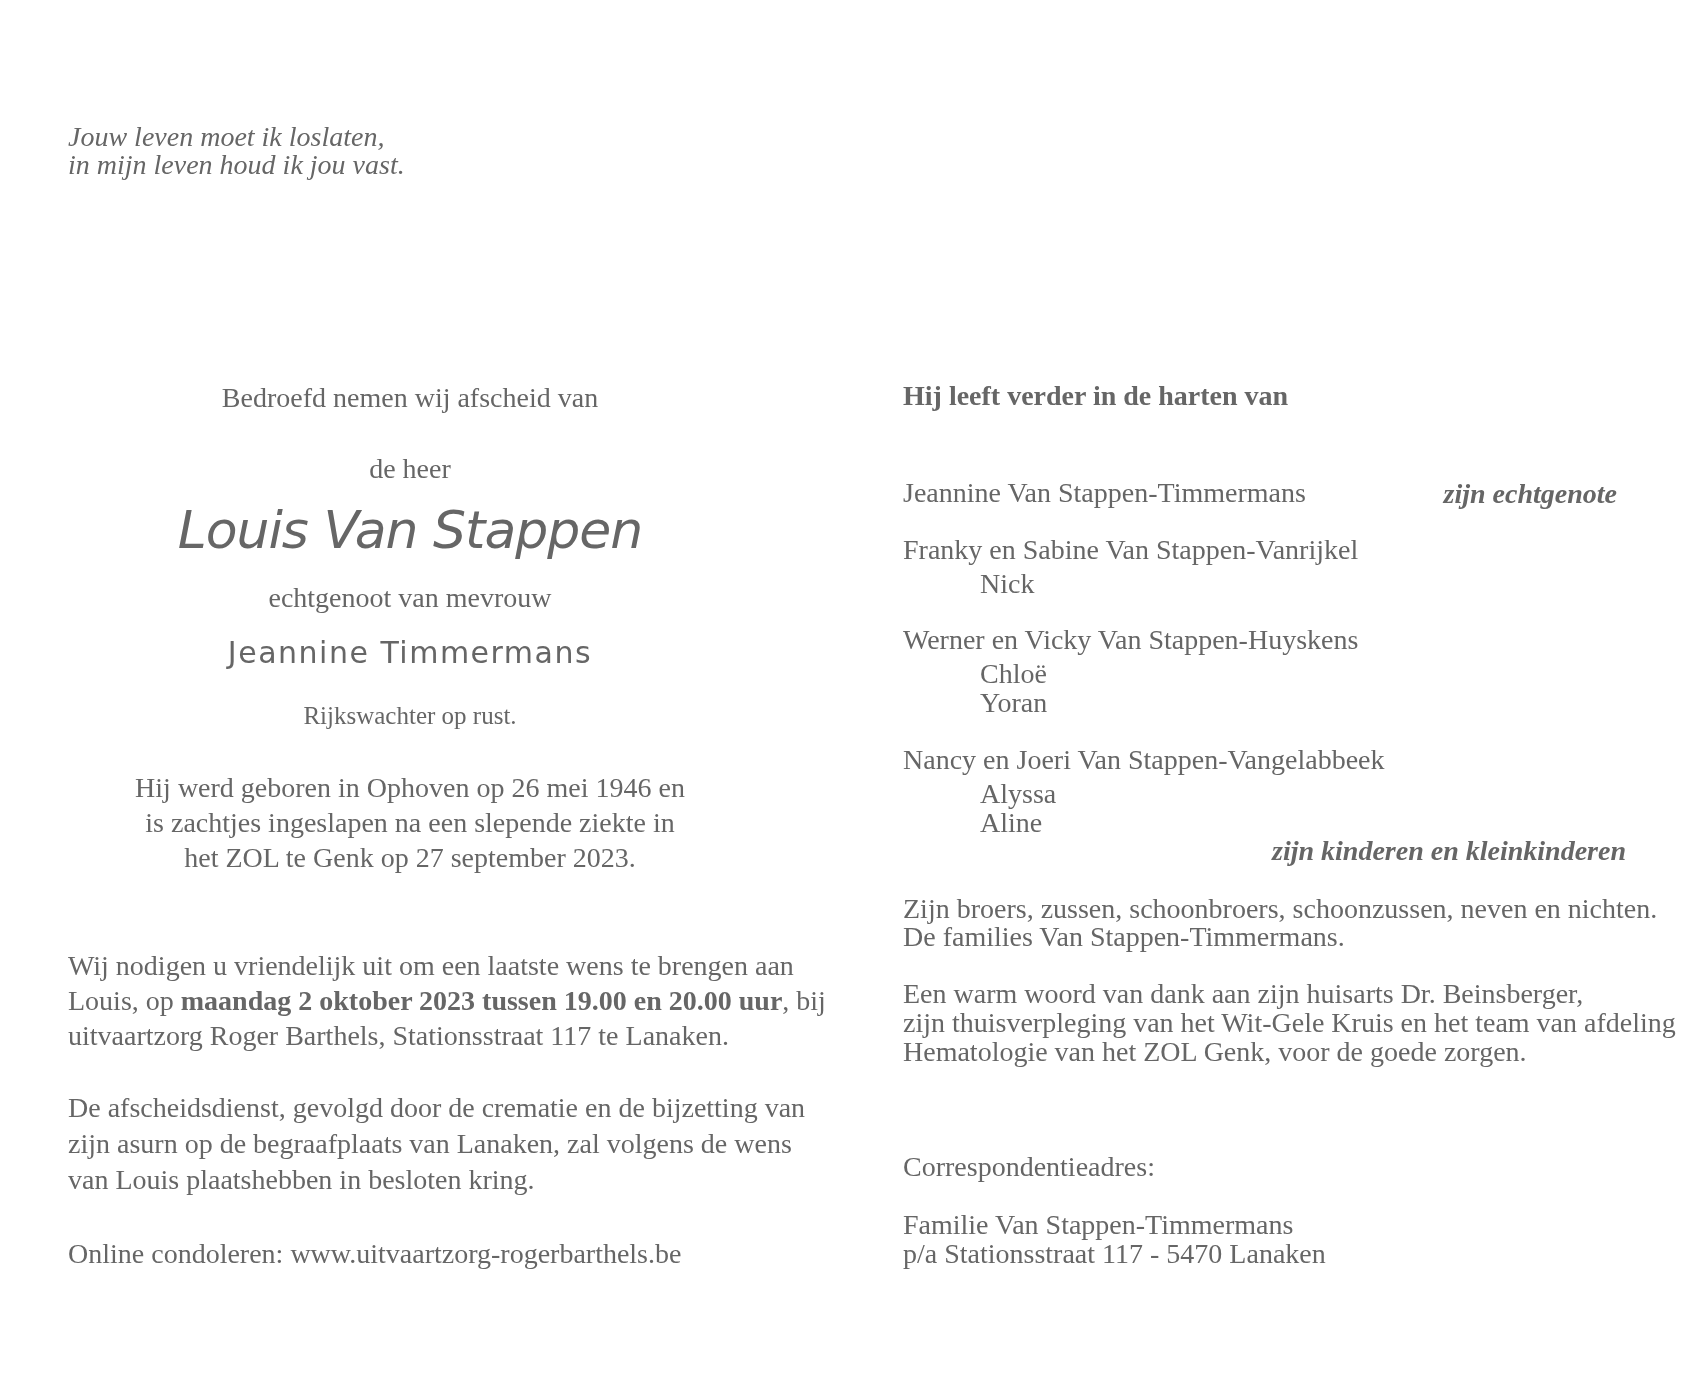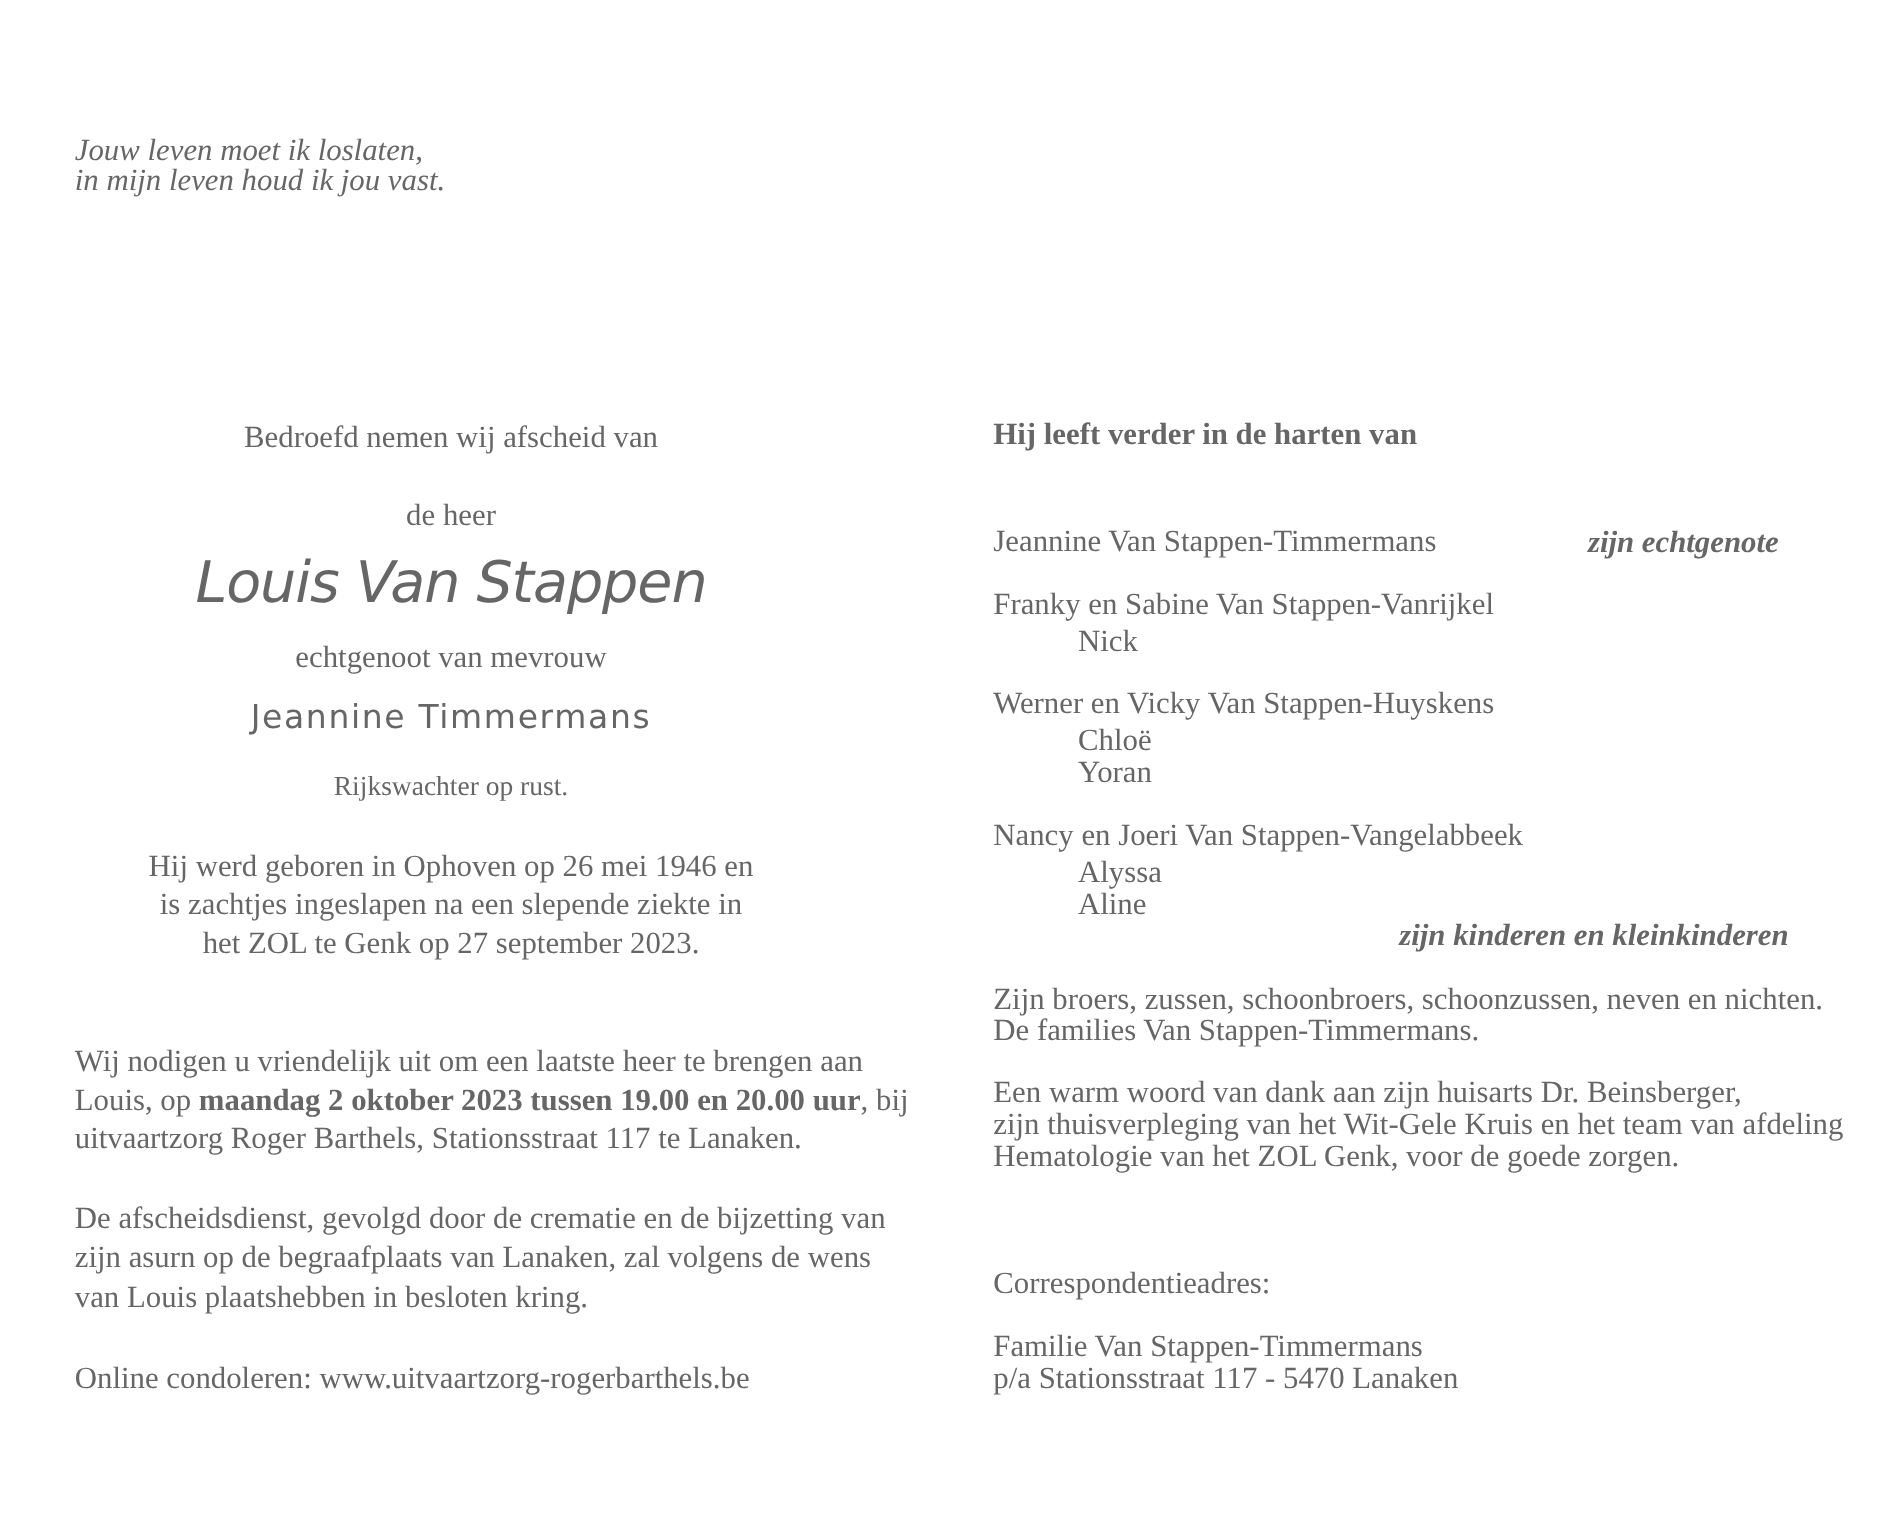--- a/index.html
+++ b/index.html
@@ -23,21 +23,21 @@
 <div class="t c" style="top:469px;">de heer</div>
 <div class="t c script" style="top:530px; font-size:52px;">Louis Van Stappen</div>
 <div class="t c" style="top:598px;">echtgenoot van mevrouw</div>
 <div class="t c hand" style="top:653px; font-size:30px;">Jeannine Timmermans</div>
 <div class="t c" style="top:715px; font-size:25px;">Rijkswachter op rust.</div>
 
 <div class="t c" style="top:788px;">Hij werd geboren in Ophoven op 26 mei 1946 en</div>
 <div class="t c" style="top:823px;">is zachtjes ingeslapen na een slepende ziekte in</div>
 <div class="t c" style="top:858px;">het ZOL te Genk op 27 september 2023.</div>
 
-<div class="t" style="left:68px; top:966px;">Wij nodigen u vriendelijk uit om een laatste heer te brengen aan</div>
+<div class="t" style="left:68px; top:966px;">Wij nodigen u vriendelijk uit om een laatste wens te brengen aan</div>
 <div class="t" style="left:68px; top:1001px;">
   <span>Louis, op </span><span class="b">maandag 2 oktober 2023 tussen 19.00 en 20.00 uur</span><span>, bij</span>
 </div>
 <div class="t" style="left:68px; top:1036px;">uitvaartzorg Roger Barthels, Stationsstraat 117 te Lanaken.</div>
 
 <div class="t" style="left:68px; top:1108px;">De afscheidsdienst, gevolgd door de crematie en de bijzetting van</div>
 <div class="t" style="left:68px; top:1144px;">zijn asurn op de begraafplaats van Lanaken, zal volgens de wens</div>
 <div class="t" style="left:68px; top:1180px;">van Louis plaatshebben in besloten kring.</div>
 
 <div class="t" style="left:68px; top:1254px;">

